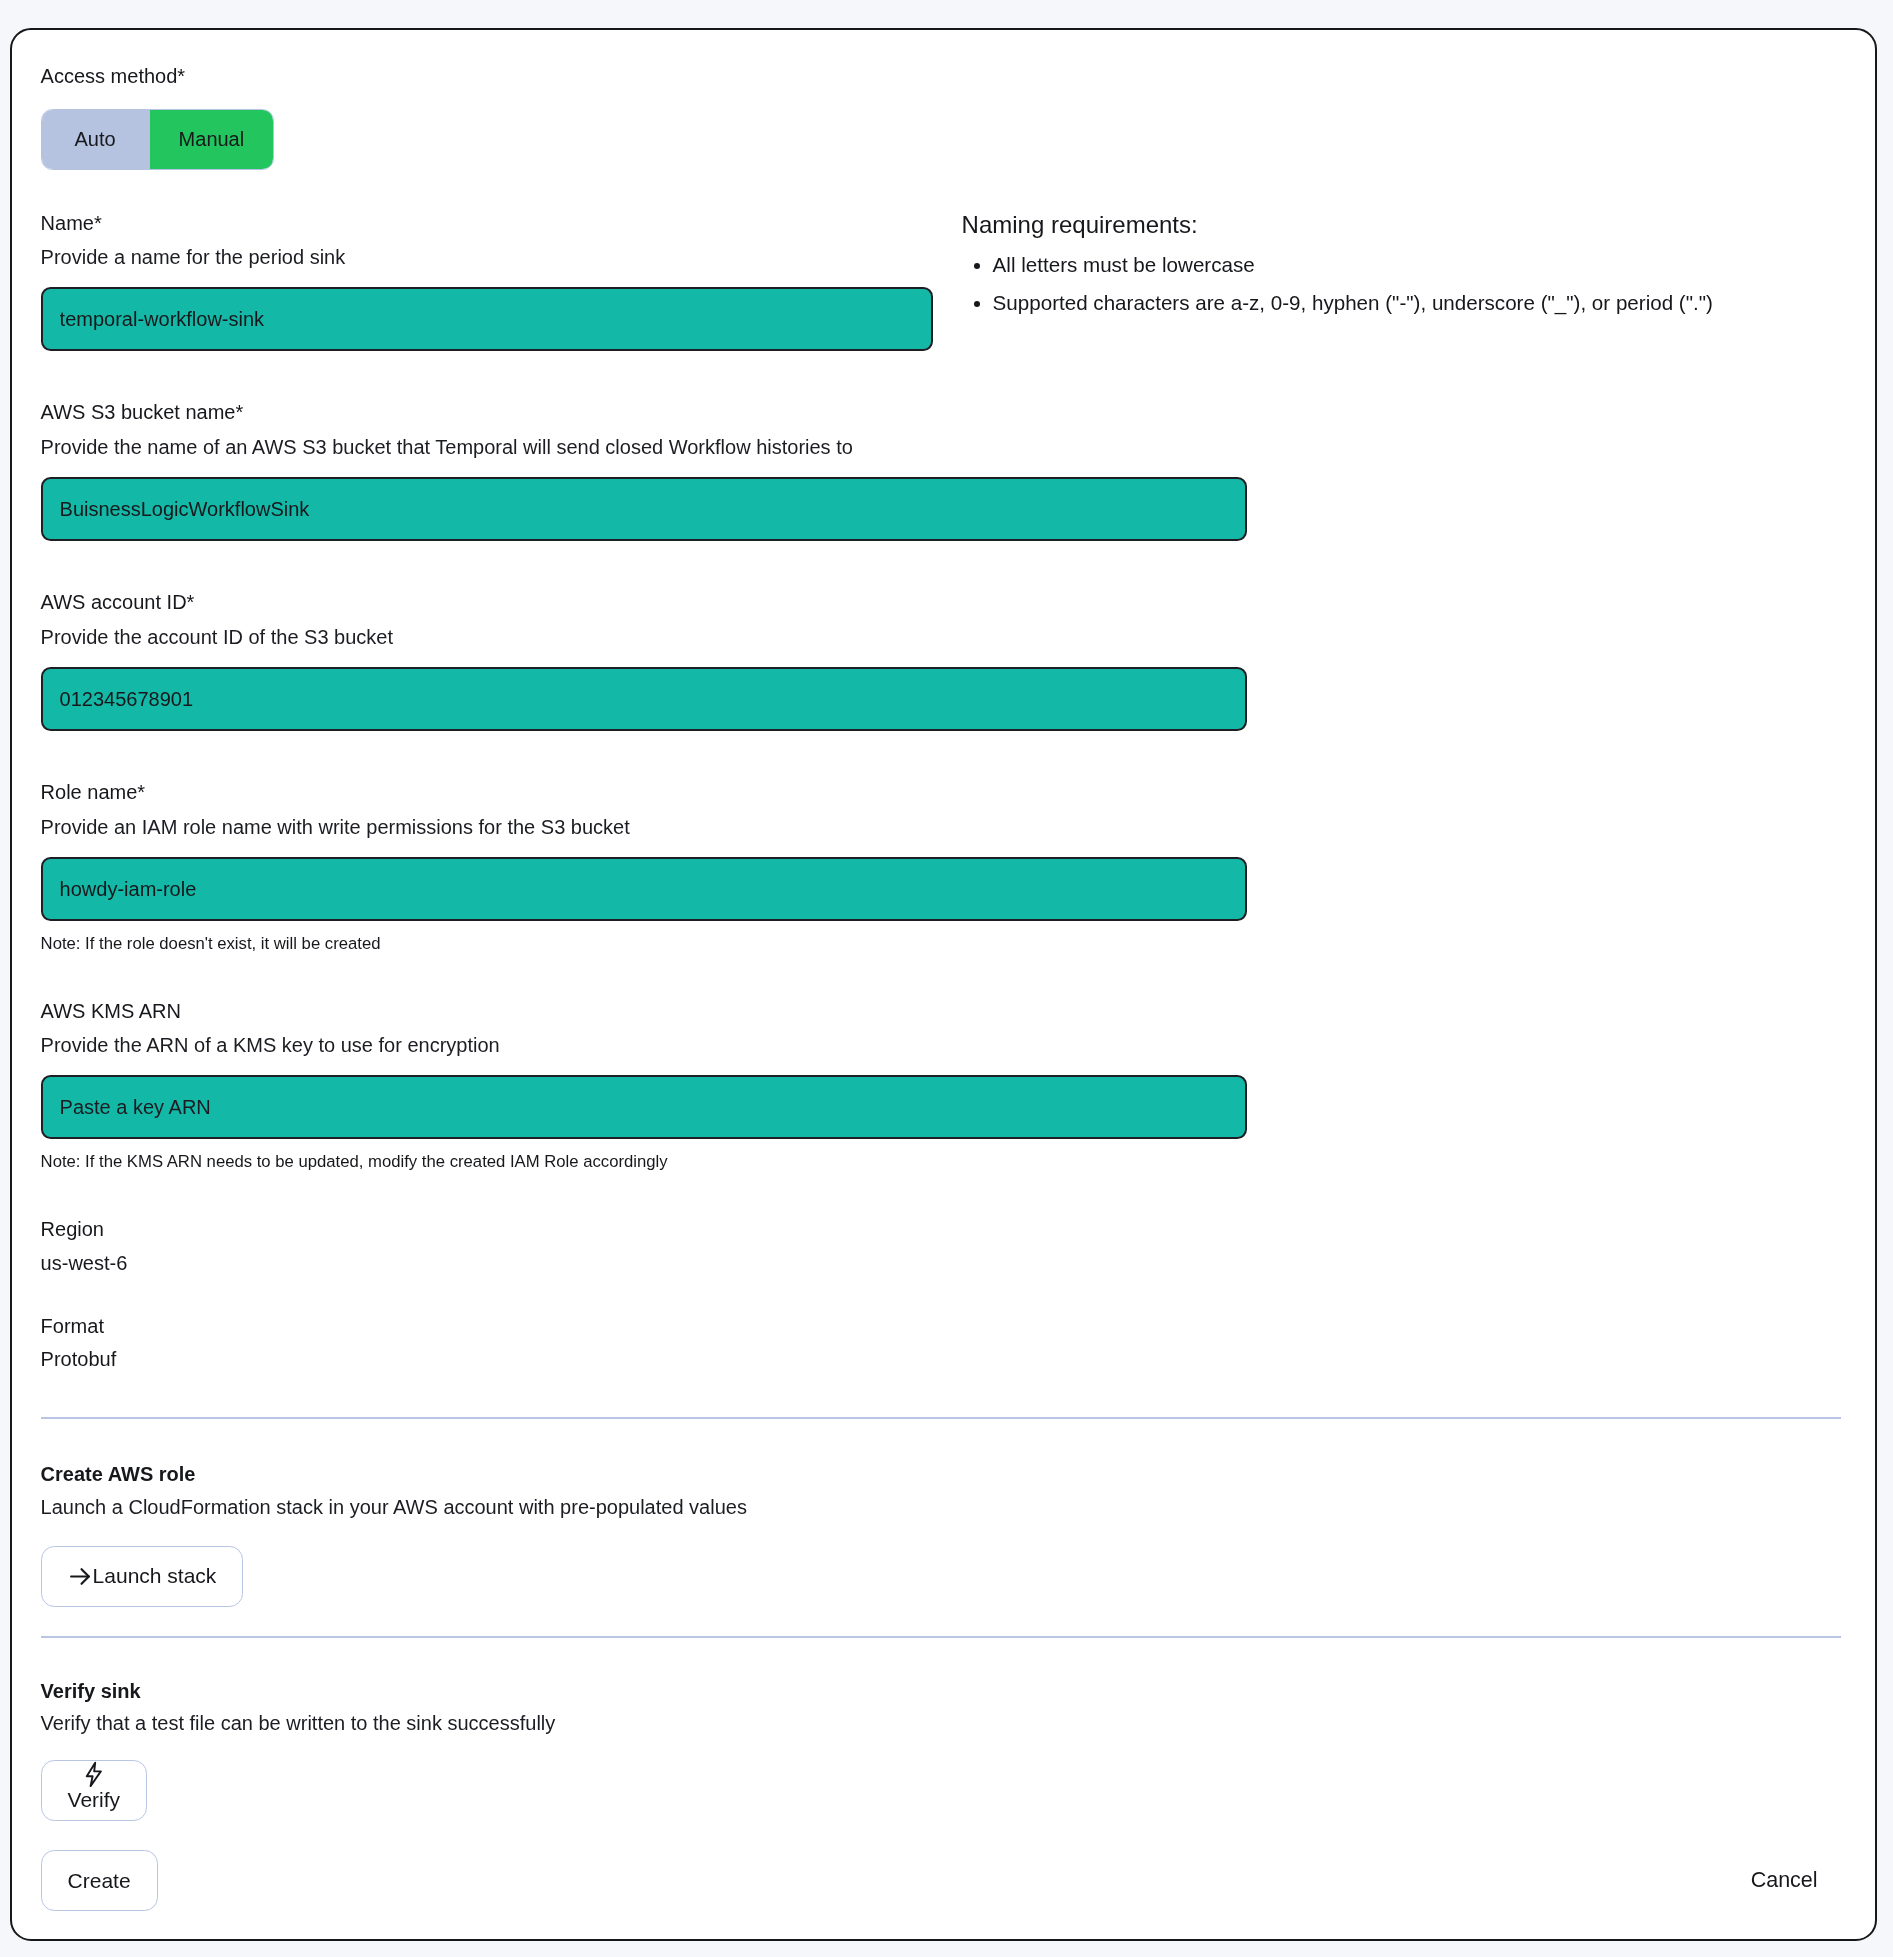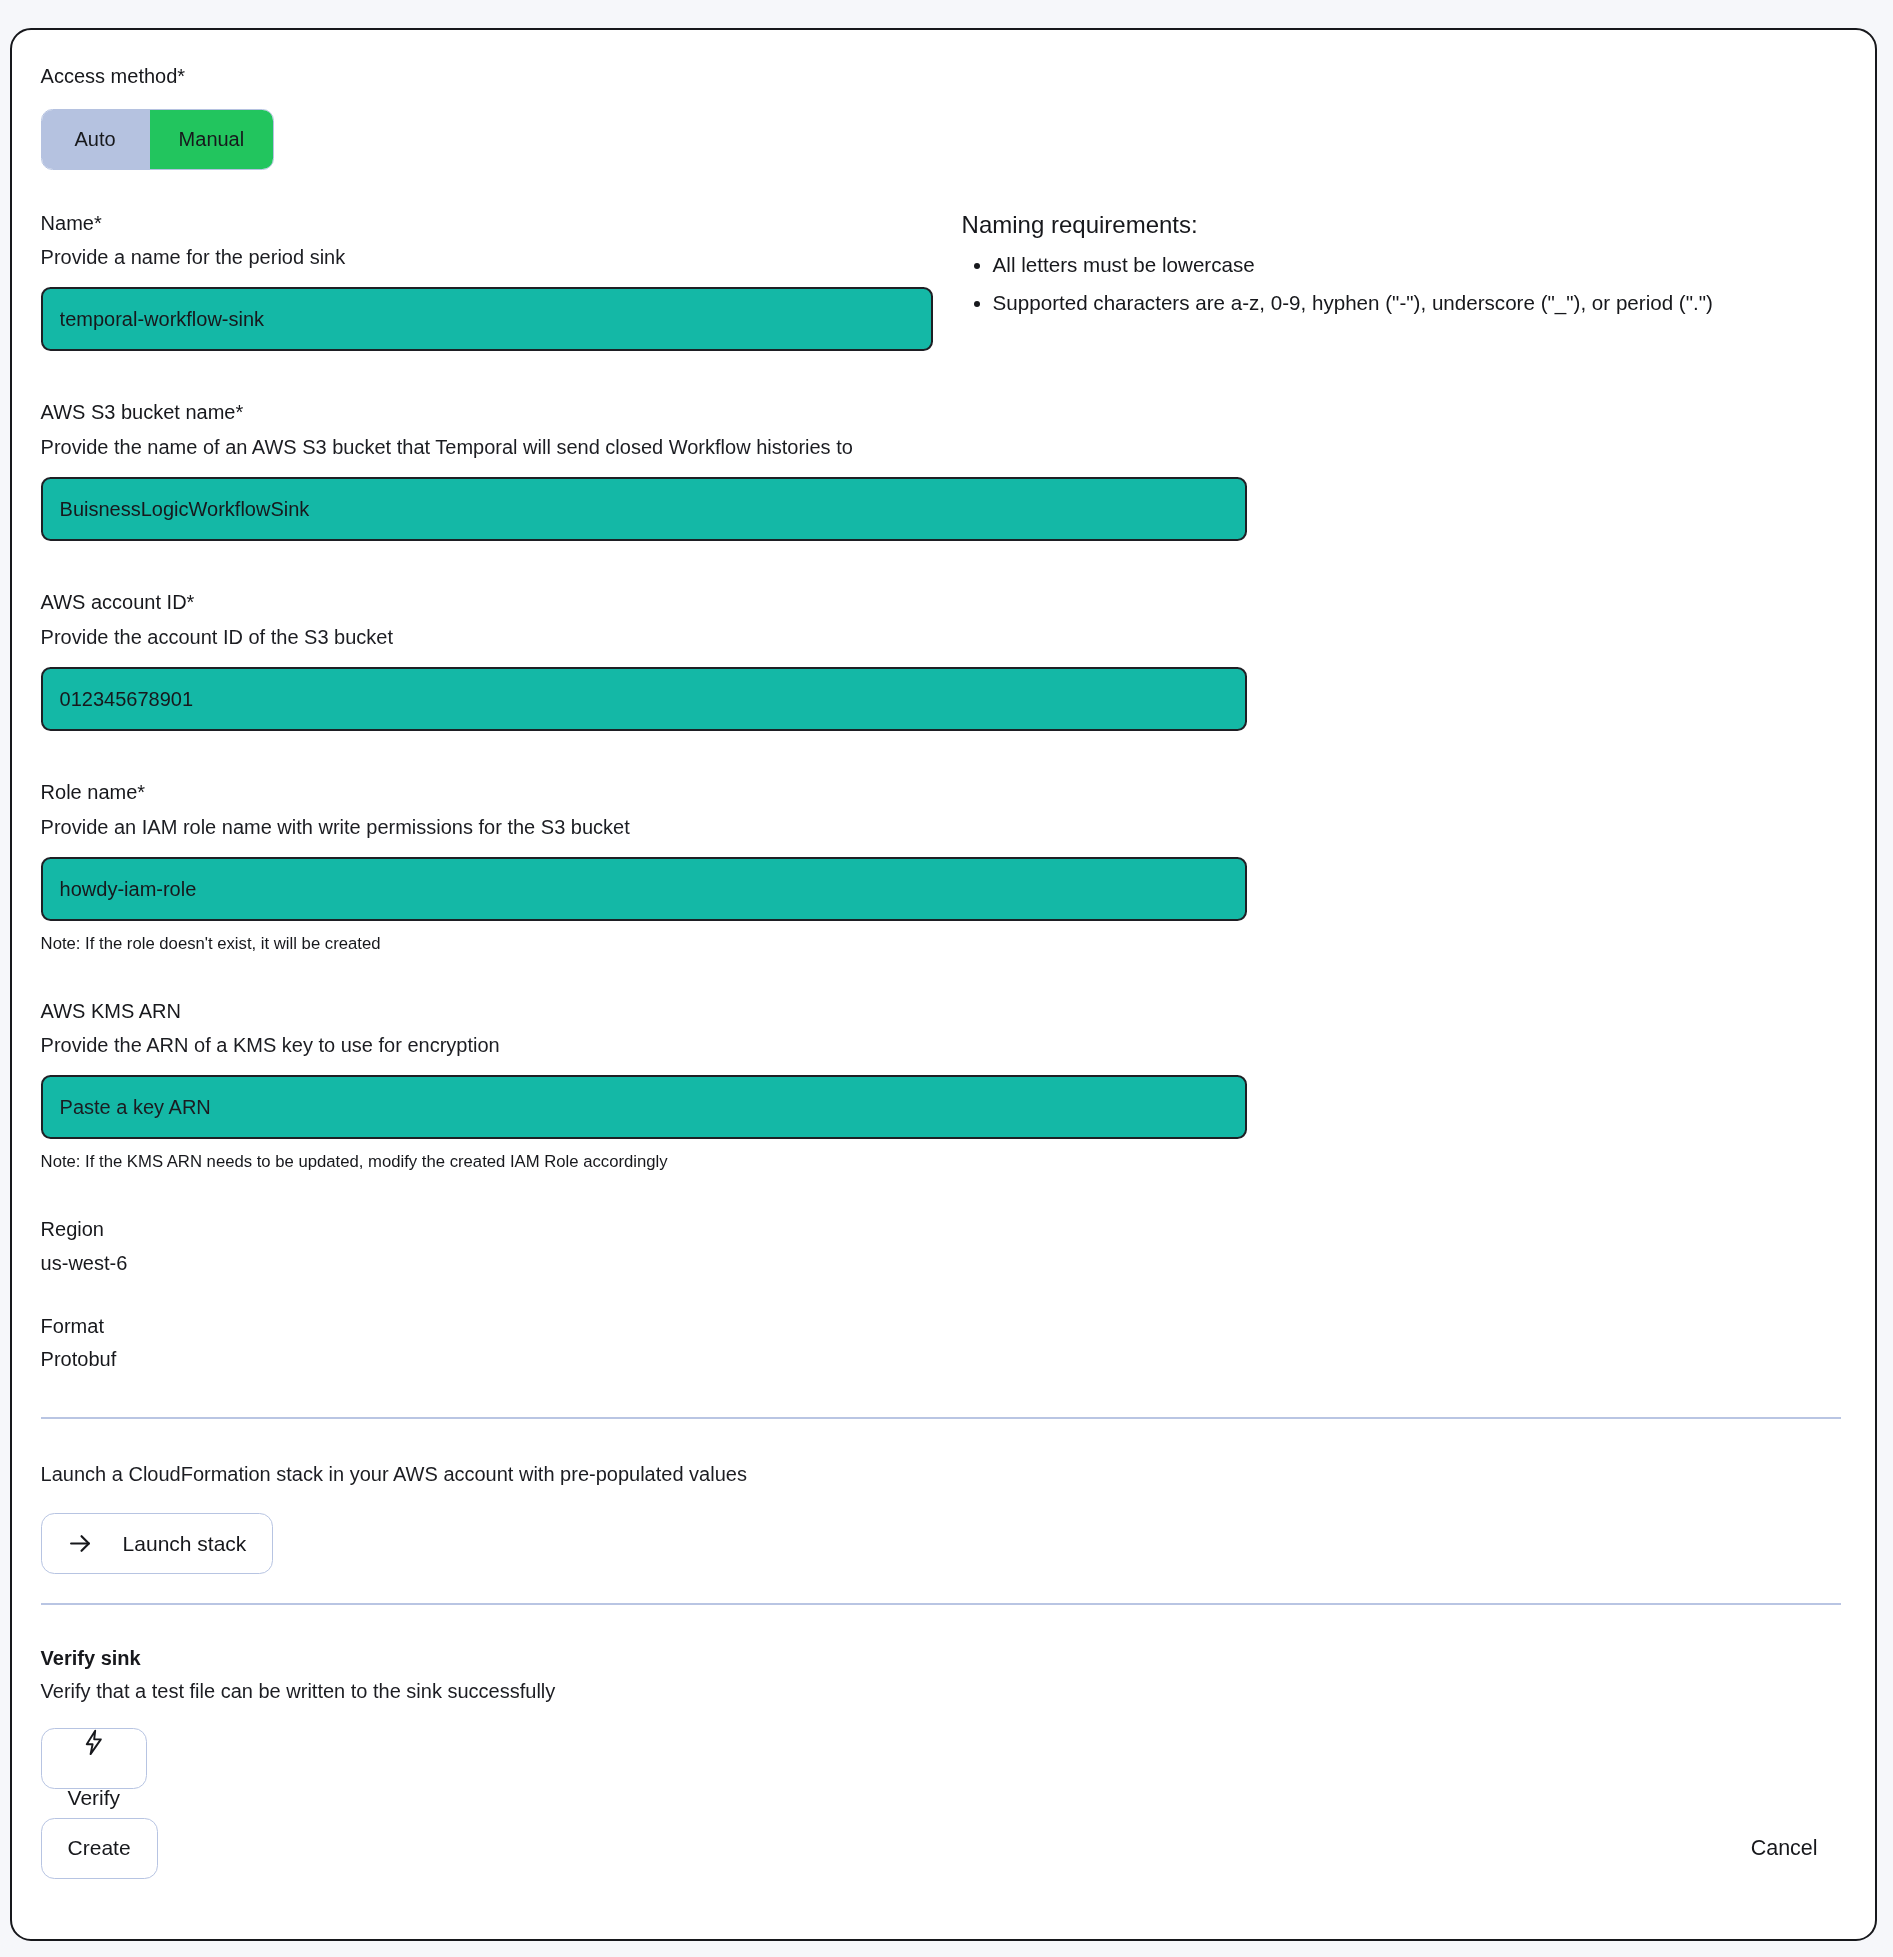--- a/index.html
+++ b/index.html
@@ -67,21 +67,21 @@
   .w-wide   { width: 1206px; }
 
   .section { margin-top: 48px; }
 
   .ro-block { margin-top: 44px; }
   .ro-value { font-size: 20px; line-height: 27px; color: #17181c; margin-top: 6.7px; }
 
   .divider { height: 1.9px; background: #b9c5e3; border: 0; margin-top: 44px; }
 
   .btn {
-    display: inline-flex; align-items: center; gap: 30px;
+    display: inline-flex; align-items: center; gap: 0;
     height: 61px; padding: 0 26px;
     background: #ffffff;
     border: 1.9px solid #b7c4e2;
     border-radius: 13.4px;
     font-family: "Liberation Sans", sans-serif;
     font-size: 21px; color: #17181c;
     cursor: pointer;
   }
   .btn svg { display: block; }
 
@@ -155,20 +155,21 @@
   </div>
 
   <div class="ro-block" style="margin-top:36px;">
     <div class="field-label">Format</div>
     <div class="ro-value">Protobuf</div>
   </div>
 
   <hr class="divider">
 
   <div style="margin-top:42px;">
+    <div class="section-title">Create AWS role</div>
     <div class="field-desc" style="margin-top:5.7px;">Launch a CloudFormation stack in your AWS account with pre-populated values</div>
     <button class="btn" style="margin-top:25px;">
       <span>
         <svg width="25" height="25" viewBox="0 0 24 24" fill="none" stroke="#17181c" stroke-width="2.1" stroke-linecap="round" stroke-linejoin="round">
           <line x1="3" y1="12" x2="20" y2="12"></line>
           <polyline points="13 5 20 12 13 19"></polyline>
         </svg>
       </span>
       <span>Launch stack</span>
     </button>

